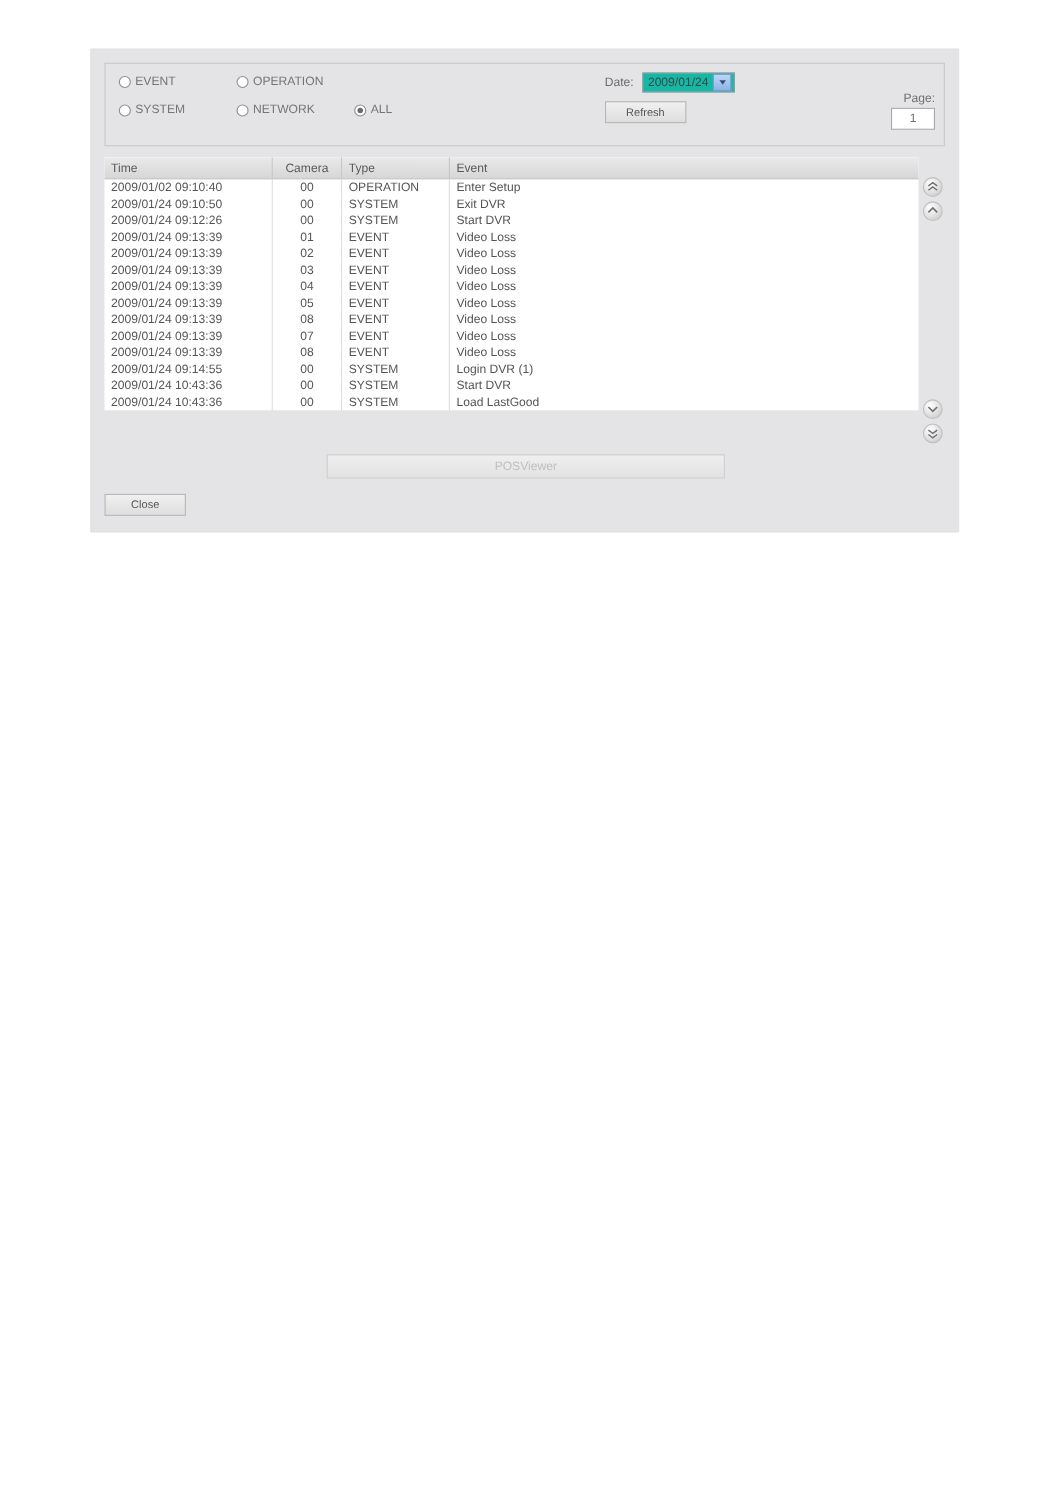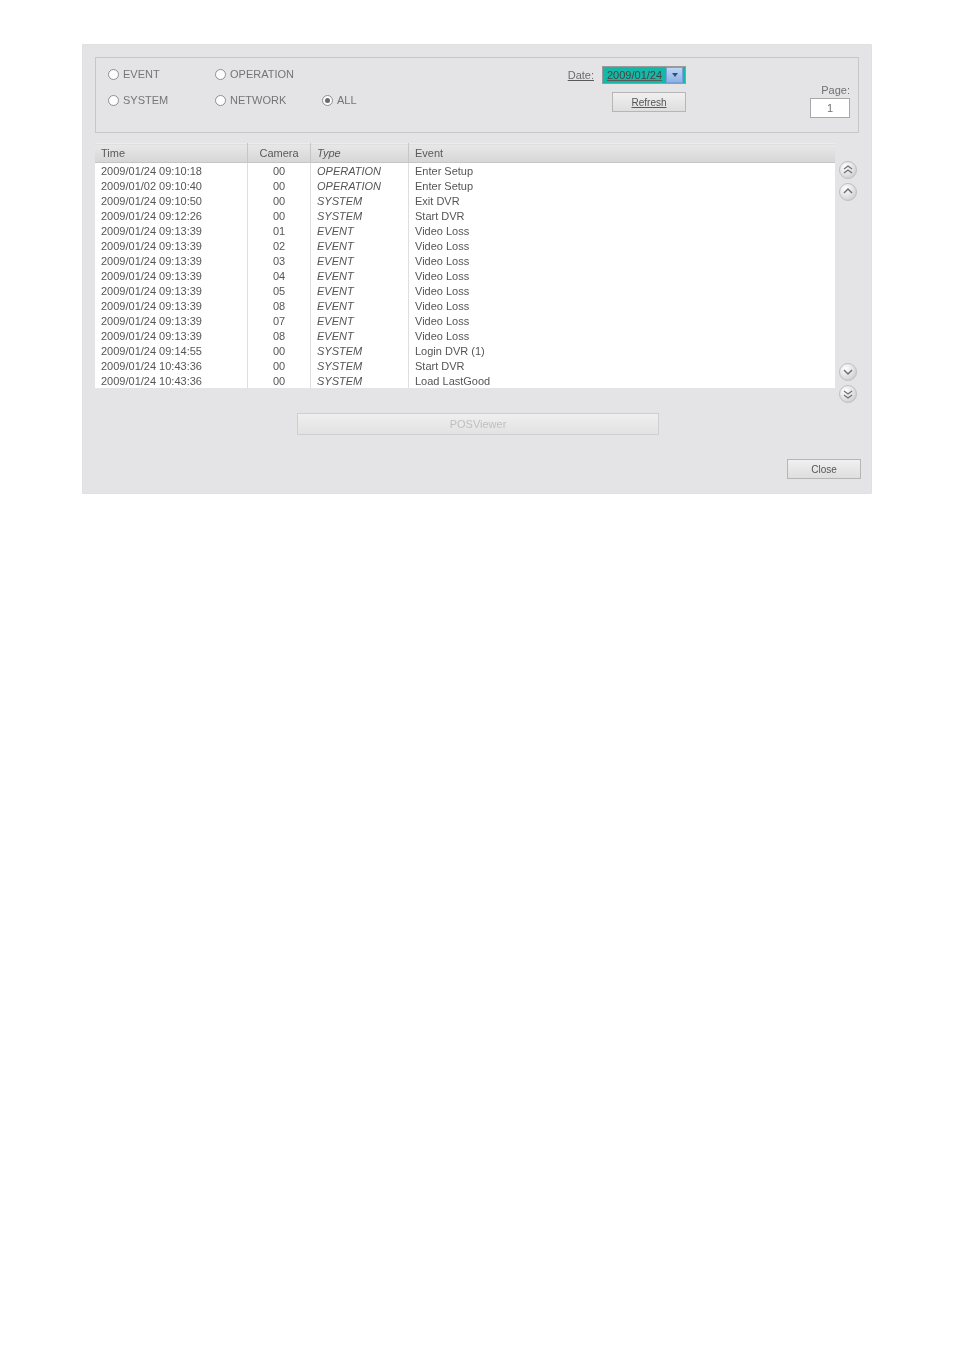--- a/index.html
+++ b/index.html
@@ -66,26 +66,25 @@
     width: 5px;
     height: 5px;
     border-radius: 50%;
     background: #6a6a6a;
     display: none;
   }
   .radio-item.selected .radio-inner { display: block; }
   .date-area {
     position: absolute;
     top: 8px;
-    right: 172px;
+    right: 190px;
     display: flex;
     flex-direction: column;
-    align-items: flex-end;
+    align-items: flex-start;
     gap: 8px;
-    text-decoration: underline;
   }
   .date-row {
     display: flex;
     align-items: center;
     gap: 8px;
   }
   .date-label {
     color: #6c6c6e;
   }
   .date-select {
@@ -173,21 +172,21 @@
   }
   table.log thead td:last-child { border-right: 0; }
   table.log tbody td {
     border-right: 1px solid #dedede;
     padding: 1.5px 6px;
     white-space: nowrap;
   }
   table.log tbody td:last-child { border-right: 0; }
   .col-time   { width: 140px; }
   .col-camera { width: 50px; text-align: center;}
-  .col-type   { width: 85px; font-style: italic; }
+  .col-type   { width: 85px; }
   .col-event  { }
   table.log tbody td.col-camera { text-align: center; }
   .side-btns {
     width: 22px;
     display: flex;
     flex-direction: column;
     justify-content: space-between;
     padding: 18px 0 2px 0;
     height: 242px;
   }
@@ -219,22 +218,22 @@
     height: 20px;
     display: flex;
     align-items: center;
     justify-content: center;
     margin: 0 auto;
     color: #bfbfc1;
     font-size: 11px;
   }
   .close-row {
     display: flex;
-    justify-content: flex-end;
-    margin-top: 24px;
+    justify-content: flex-start;
+    margin-top: 14px;
     padding-right: 0px;
   }
 </style>
 </head>
 <body>
 
 <div class="outer-wrap">
   <div class="panel">
 
 
@@ -294,26 +293,20 @@
         <table class="log">
           <thead>
             <tr>
               <td class="col-time">Time</td>
               <td class="col-camera">Camera</td>
               <td class="col-type">Type</td>
               <td class="col-event">Event</td>
             </tr>
           </thead>
           <tbody id="log-body">
-              <tr>
-                <td class="col-time">2009/01/24 09:10:18</td>
-                <td class="col-camera">00</td>
-                <td class="col-type">OPERATION</td>
-                <td class="col-event">Enter Setup</td>
-              </tr>
               <tr>
                 <td class="col-time">2009/01/02 09:10:40</td>
                 <td class="col-camera">00</td>
                 <td class="col-type">OPERATION</td>
                 <td class="col-event">Enter Setup</td>
               </tr>
               <tr>
                 <td class="col-time">2009/01/24 09:10:50</td>
                 <td class="col-camera">00</td>
                 <td class="col-type">SYSTEM</td>

